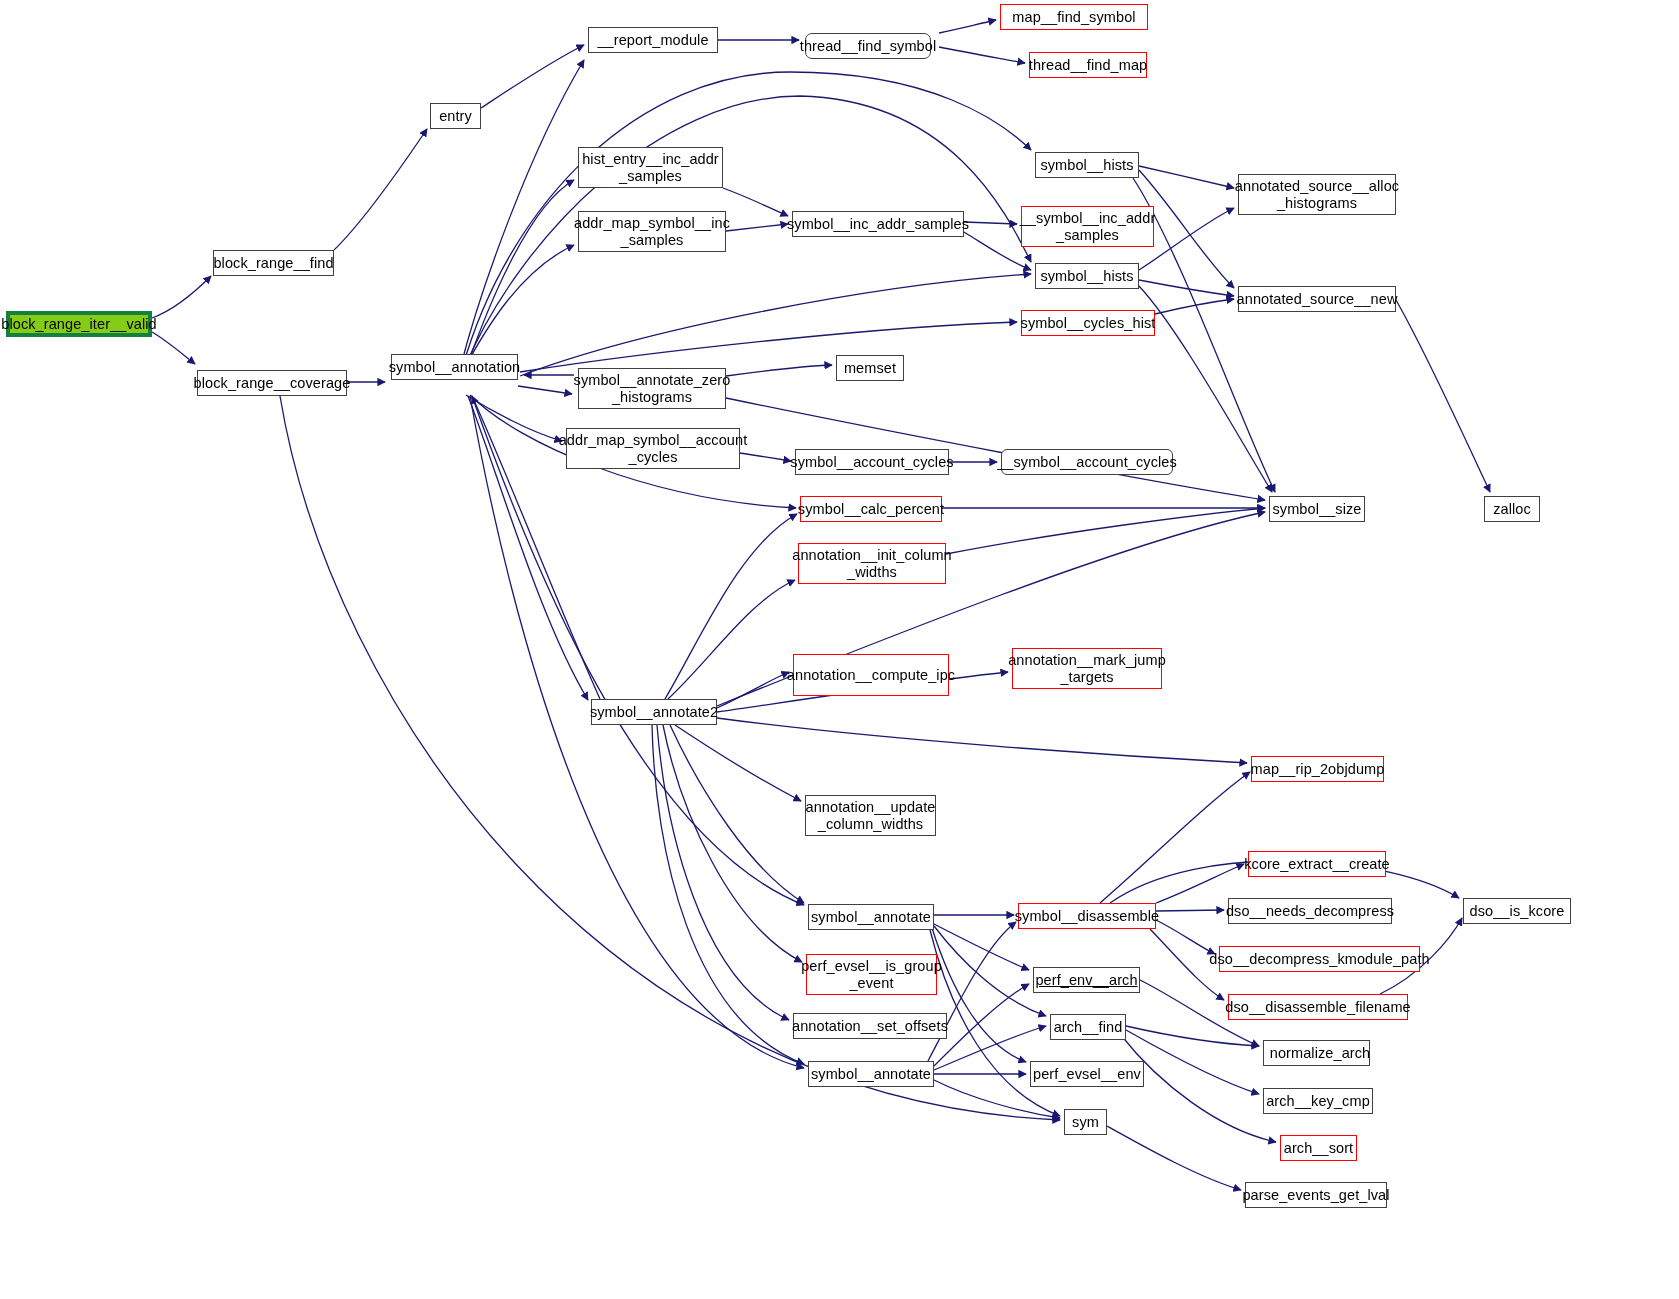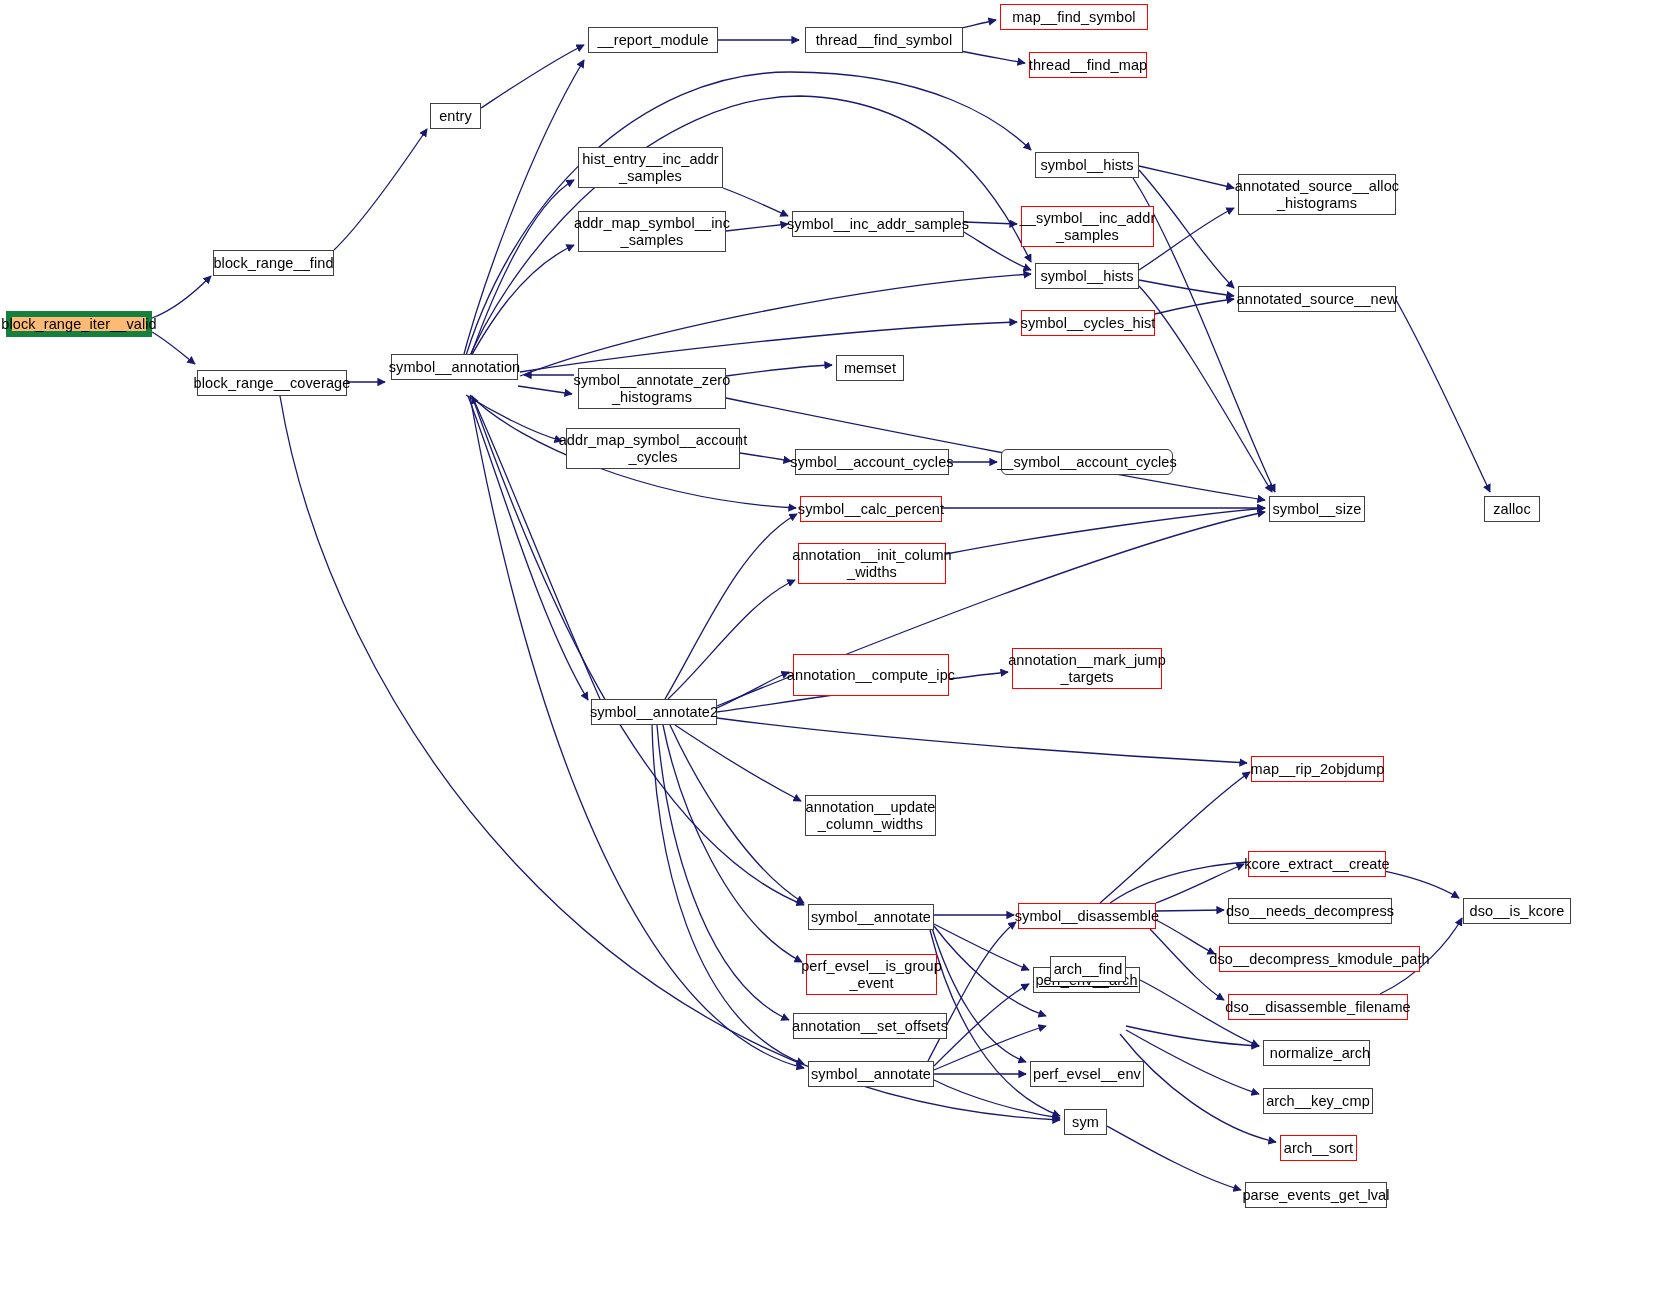--- a/index.html
+++ b/index.html
@@ -36,22 +36,22 @@
     font-size: 14.5px;
     line-height: 1.12;
     white-space: pre-line;
     letter-spacing: 0.1px;
     z-index: 5;
   }
   .node.red {
     border: 1px solid #ff0000;
   }
   .node.filled {
-    background: #fdba74;
-    border: 6px solid #15803d;
+    background: #84cc16;
+    border: 4px solid #15803d;
   }
 </style>
 </head>
 <body>
 
 <div id="graph">
   <svg id="edges" viewBox="0 0 1679 1299">
     <defs>
       <marker id="arrow" viewBox="0 0 10 10" refX="9" refY="5" markerWidth="6.5" markerHeight="6.5" orient="auto-start-reverse">
         <path d="M 0 0 L 10 5 L 0 10 z" fill="#191970"></path>
@@ -133,21 +133,21 @@
         <path d="M1126,1030 C1170,1055 1220,1082 1259,1094" marker-end="url(#arrow)"></path>
         <path d="M1120,1034 C1160,1085 1220,1130 1276,1142" marker-end="url(#arrow)"></path>
         <path d="M1107,1126 C1150,1150 1200,1178 1241,1190" marker-end="url(#arrow)"></path>
       </g>
   </svg>
 <div class="node filled" style="left: 6px; top: 311px; width: 146px; height: 26px;">block_range_iter__valid</div>
     <div class="node" style="left: 213px; top: 250px; width: 121px; height: 26px;">block_range__find</div>
     <div class="node" style="left: 197px; top: 370px; width: 150px; height: 26px;">block_range__coverage</div>
     <div class="node" style="left: 430px; top: 103px; width: 51px; height: 26px;">entry</div>
     <div class="node" style="left: 588px; top: 27px; width: 130px; height: 26px;">__report_module</div>
-    <div class="node" style="left: 805px; top: 27px; width: 158px; height: 26px;">thread__find_symbol</div>
+    <div class="node" style="left: 805px; top: 33px; width: 126px; height: 26px; border-radius: 7px;">thread__find_symbol</div>
     <div class="node red" style="left: 1000px; top: 4px; width: 148px; height: 26px;">map__find_symbol</div>
     <div class="node red" style="left: 1029px; top: 52px; width: 118px; height: 26px;">thread__find_map</div>
     <div class="node" style="left: 578px; top: 147px; width: 145px; height: 41px;">hist_entry__inc_addr
 _samples</div>
     <div class="node" style="left: 578px; top: 211px; width: 148px; height: 41px;">addr_map_symbol__inc
 _samples</div>
     <div class="node" style="left: 792px; top: 211px; width: 172px; height: 26px;">symbol__inc_addr_samples</div>
     <div class="node" style="left: 1035px; top: 152px; width: 104px; height: 26px;">symbol__hists</div>
     <div class="node red" style="left: 1021px; top: 206px; width: 133px; height: 41px;">__symbol__inc_addr
 _samples</div>
@@ -180,21 +180,21 @@
     <div class="node" style="left: 1463px; top: 898px; width: 108px; height: 26px;">dso__is_kcore</div>
     <div class="node" style="left: 808px; top: 904px; width: 126px; height: 26px;">symbol__annotate</div>
     <div class="node red" style="left: 1018px; top: 903px; width: 138px; height: 26px;">symbol__disassemble</div>
     <div class="node" style="left: 1228px; top: 898px; width: 164px; height: 26px;">dso__needs_decompress</div>
     <div class="node red" style="left: 1219px; top: 946px; width: 201px; height: 26px;">dso__decompress_kmodule_path</div>
     <div class="node red" style="left: 806px; top: 954px; width: 131px; height: 41px;">perf_evsel__is_group
 _event</div>
     <div class="node" style="left: 1033px; top: 967px; width: 107px; height: 26px; text-decoration: underline;">perf_env__arch</div>
     <div class="node red" style="left: 1228px; top: 994px; width: 180px; height: 26px;">dso__disassemble_filename</div>
     <div class="node" style="left: 793px; top: 1013px; width: 154px; height: 26px;">annotation__set_offsets</div>
-    <div class="node" style="left: 1050px; top: 956px; width: 76px; height: 26px;">arch__find</div>
+    <div class="node" style="left: 1050px; top: 1014px; width: 76px; height: 26px;">arch__find</div>
     <div class="node" style="left: 1263px; top: 1040px; width: 107px; height: 26px; padding-left: 7px;">normalize_arch</div>
     <div class="node" style="left: 808px; top: 1061px; width: 126px; height: 26px;">symbol__annotate</div>
     <div class="node" style="left: 1030px; top: 1061px; width: 114px; height: 26px;">perf_evsel__env</div>
     <div class="node" style="left: 1263px; top: 1088px; width: 110px; height: 26px;">arch__key_cmp</div>
     <div class="node" style="left: 1064px; top: 1109px; width: 43px; height: 26px;">sym</div>
     <div class="node red" style="left: 1280px; top: 1135px; width: 77px; height: 26px; text-align: right;">arch__sort</div>
     <div class="node" style="left: 1245px; top: 1182px; width: 142px; height: 26px; text-align: right;">parse_events_get_lval</div>
   </div>
 
 </body></html>

